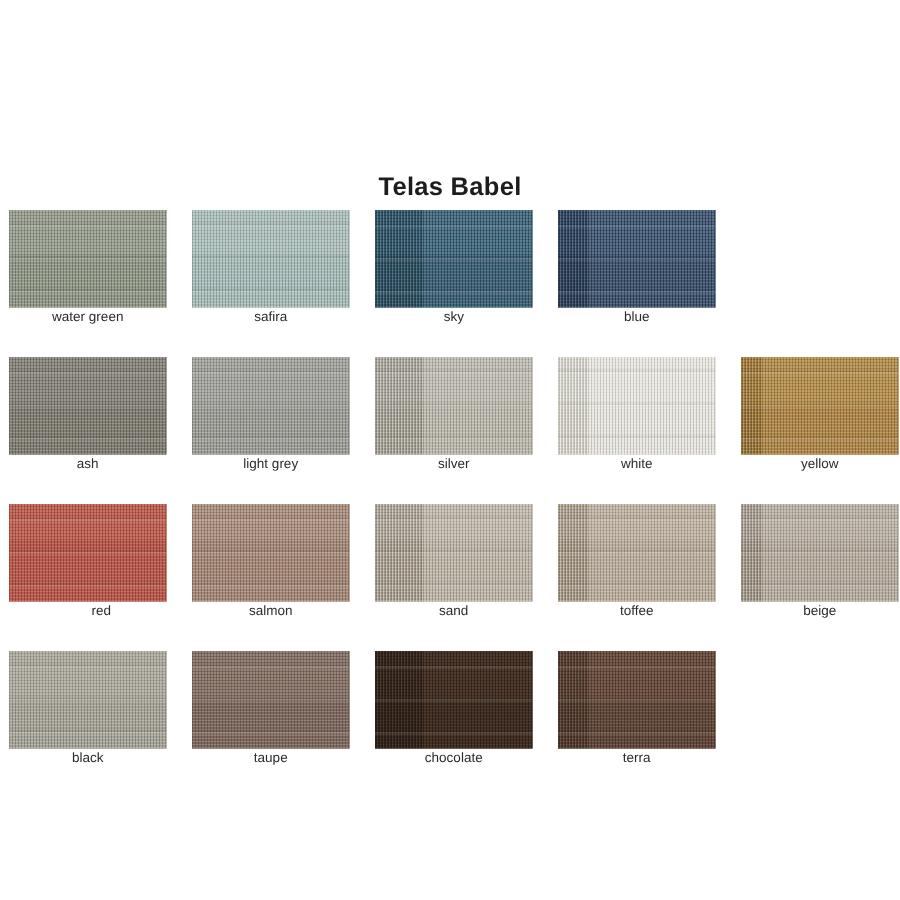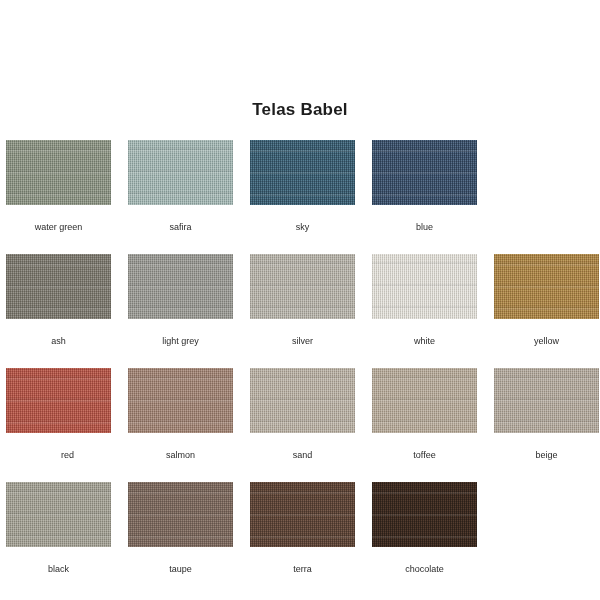--- a/index.html
+++ b/index.html
@@ -14,21 +14,21 @@
     overflow: hidden;
   }
   #page {
     position: relative;
     width: 600px;
     height: 600px;
     background: #ffffff;
   }
   #catalog-title {
     position: absolute;
-    top: 100px;
+    top: 115px;
     left: 0;
     width: 600px;
     text-align: center;
     font-size: 17px;
     font-weight: bold;
     color: #1d1d1d;
     letter-spacing: 0.2px;
   }
   #swatch-grid {
     position: absolute;
@@ -73,21 +73,21 @@
     position: absolute;
     inset: 0;
     background-image:
       repeating-linear-gradient(0deg,
         rgba(255,255,255,0.00) 0px, rgba(255,255,255,0.00) 9px,
         rgba(255,255,255,0.09) 9px, rgba(255,255,255,0.09) 11px,
         rgba(0,0,0,0.05) 11px, rgba(0,0,0,0.05) 13px,
         rgba(255,255,255,0.00) 13px, rgba(255,255,255,0.00) 22px);
   }
   .swatch-label {
-    margin-top: 16px;
+    margin-top: 0;
     font-size: 9px;
     color: #2b2b2b;
     text-align: center;
     line-height: 12px;
     white-space: nowrap;
   }
 </style>
 </head>
 <body>
 
@@ -213,29 +213,29 @@
         <div class="swatch-label" style="color: rgb(43, 43, 43);">black</div>
       </div>
       <div class="swatch-cell">
         <div class="swatch-chip" style="background-color: rgb(122, 106, 95); background-image: repeating-linear-gradient(90deg, rgb(99, 85, 76) 0px, rgb(99, 85, 76) 1px, rgb(146, 127, 115) 1px, rgb(146, 127, 115) 2px), repeating-linear-gradient(0deg, rgba(0, 0, 0, 0.16) 0px, rgba(0, 0, 0, 0.16) 1px, rgba(255, 255, 255, 0.14) 1px, rgba(255, 255, 255, 0.14) 2px); background-blend-mode: normal, overlay;">
           <div class="weave"></div>
           <div class="slub"></div>
         </div>
         <div class="swatch-label" style="color: rgb(43, 43, 43);">taupe</div>
       </div>
       <div class="swatch-cell">
+        <div class="swatch-chip" style="background-color: rgb(59, 44, 34); background-image: repeating-linear-gradient(90deg, rgb(42, 31, 24) 0px, rgb(42, 31, 24) 1px, rgb(80, 57, 44) 1px, rgb(80, 57, 44) 2px), repeating-linear-gradient(0deg, rgba(0, 0, 0, 0.16) 0px, rgba(0, 0, 0, 0.16) 1px, rgba(255, 255, 255, 0.14) 1px, rgba(255, 255, 255, 0.14) 2px); background-blend-mode: normal, overlay;">
+          <div class="weave"></div>
+          <div class="slub"></div>
+        </div>
+        <div class="swatch-label" style="color: rgb(43, 43, 43);">chocolate</div>
+      </div>
+      <div class="swatch-cell">
         <div class="swatch-chip" style="background-color: rgb(93, 71, 57); background-image: repeating-linear-gradient(90deg, rgb(72, 53, 42) 0px, rgb(72, 53, 42) 1px, rgb(117, 89, 74) 1px, rgb(117, 89, 74) 2px), repeating-linear-gradient(0deg, rgba(0, 0, 0, 0.16) 0px, rgba(0, 0, 0, 0.16) 1px, rgba(255, 255, 255, 0.14) 1px, rgba(255, 255, 255, 0.14) 2px); background-blend-mode: normal, overlay;">
           <div class="weave"></div>
           <div class="slub"></div>
         </div>
         <div class="swatch-label" style="color: rgb(43, 43, 43);">terra</div>
-      </div>
-      <div class="swatch-cell">
-        <div class="swatch-chip" style="background-color: rgb(59, 44, 34); background-image: repeating-linear-gradient(90deg, rgb(42, 31, 24) 0px, rgb(42, 31, 24) 1px, rgb(80, 57, 44) 1px, rgb(80, 57, 44) 2px), repeating-linear-gradient(0deg, rgba(0, 0, 0, 0.16) 0px, rgba(0, 0, 0, 0.16) 1px, rgba(255, 255, 255, 0.14) 1px, rgba(255, 255, 255, 0.14) 2px); background-blend-mode: normal, overlay;">
-          <div class="weave"></div>
-          <div class="slub"></div>
-        </div>
-        <div class="swatch-label" style="color: rgb(43, 43, 43);">chocolate</div>
       </div>
     </div>
 
   </div>
 </div>
 
 </body></html>

